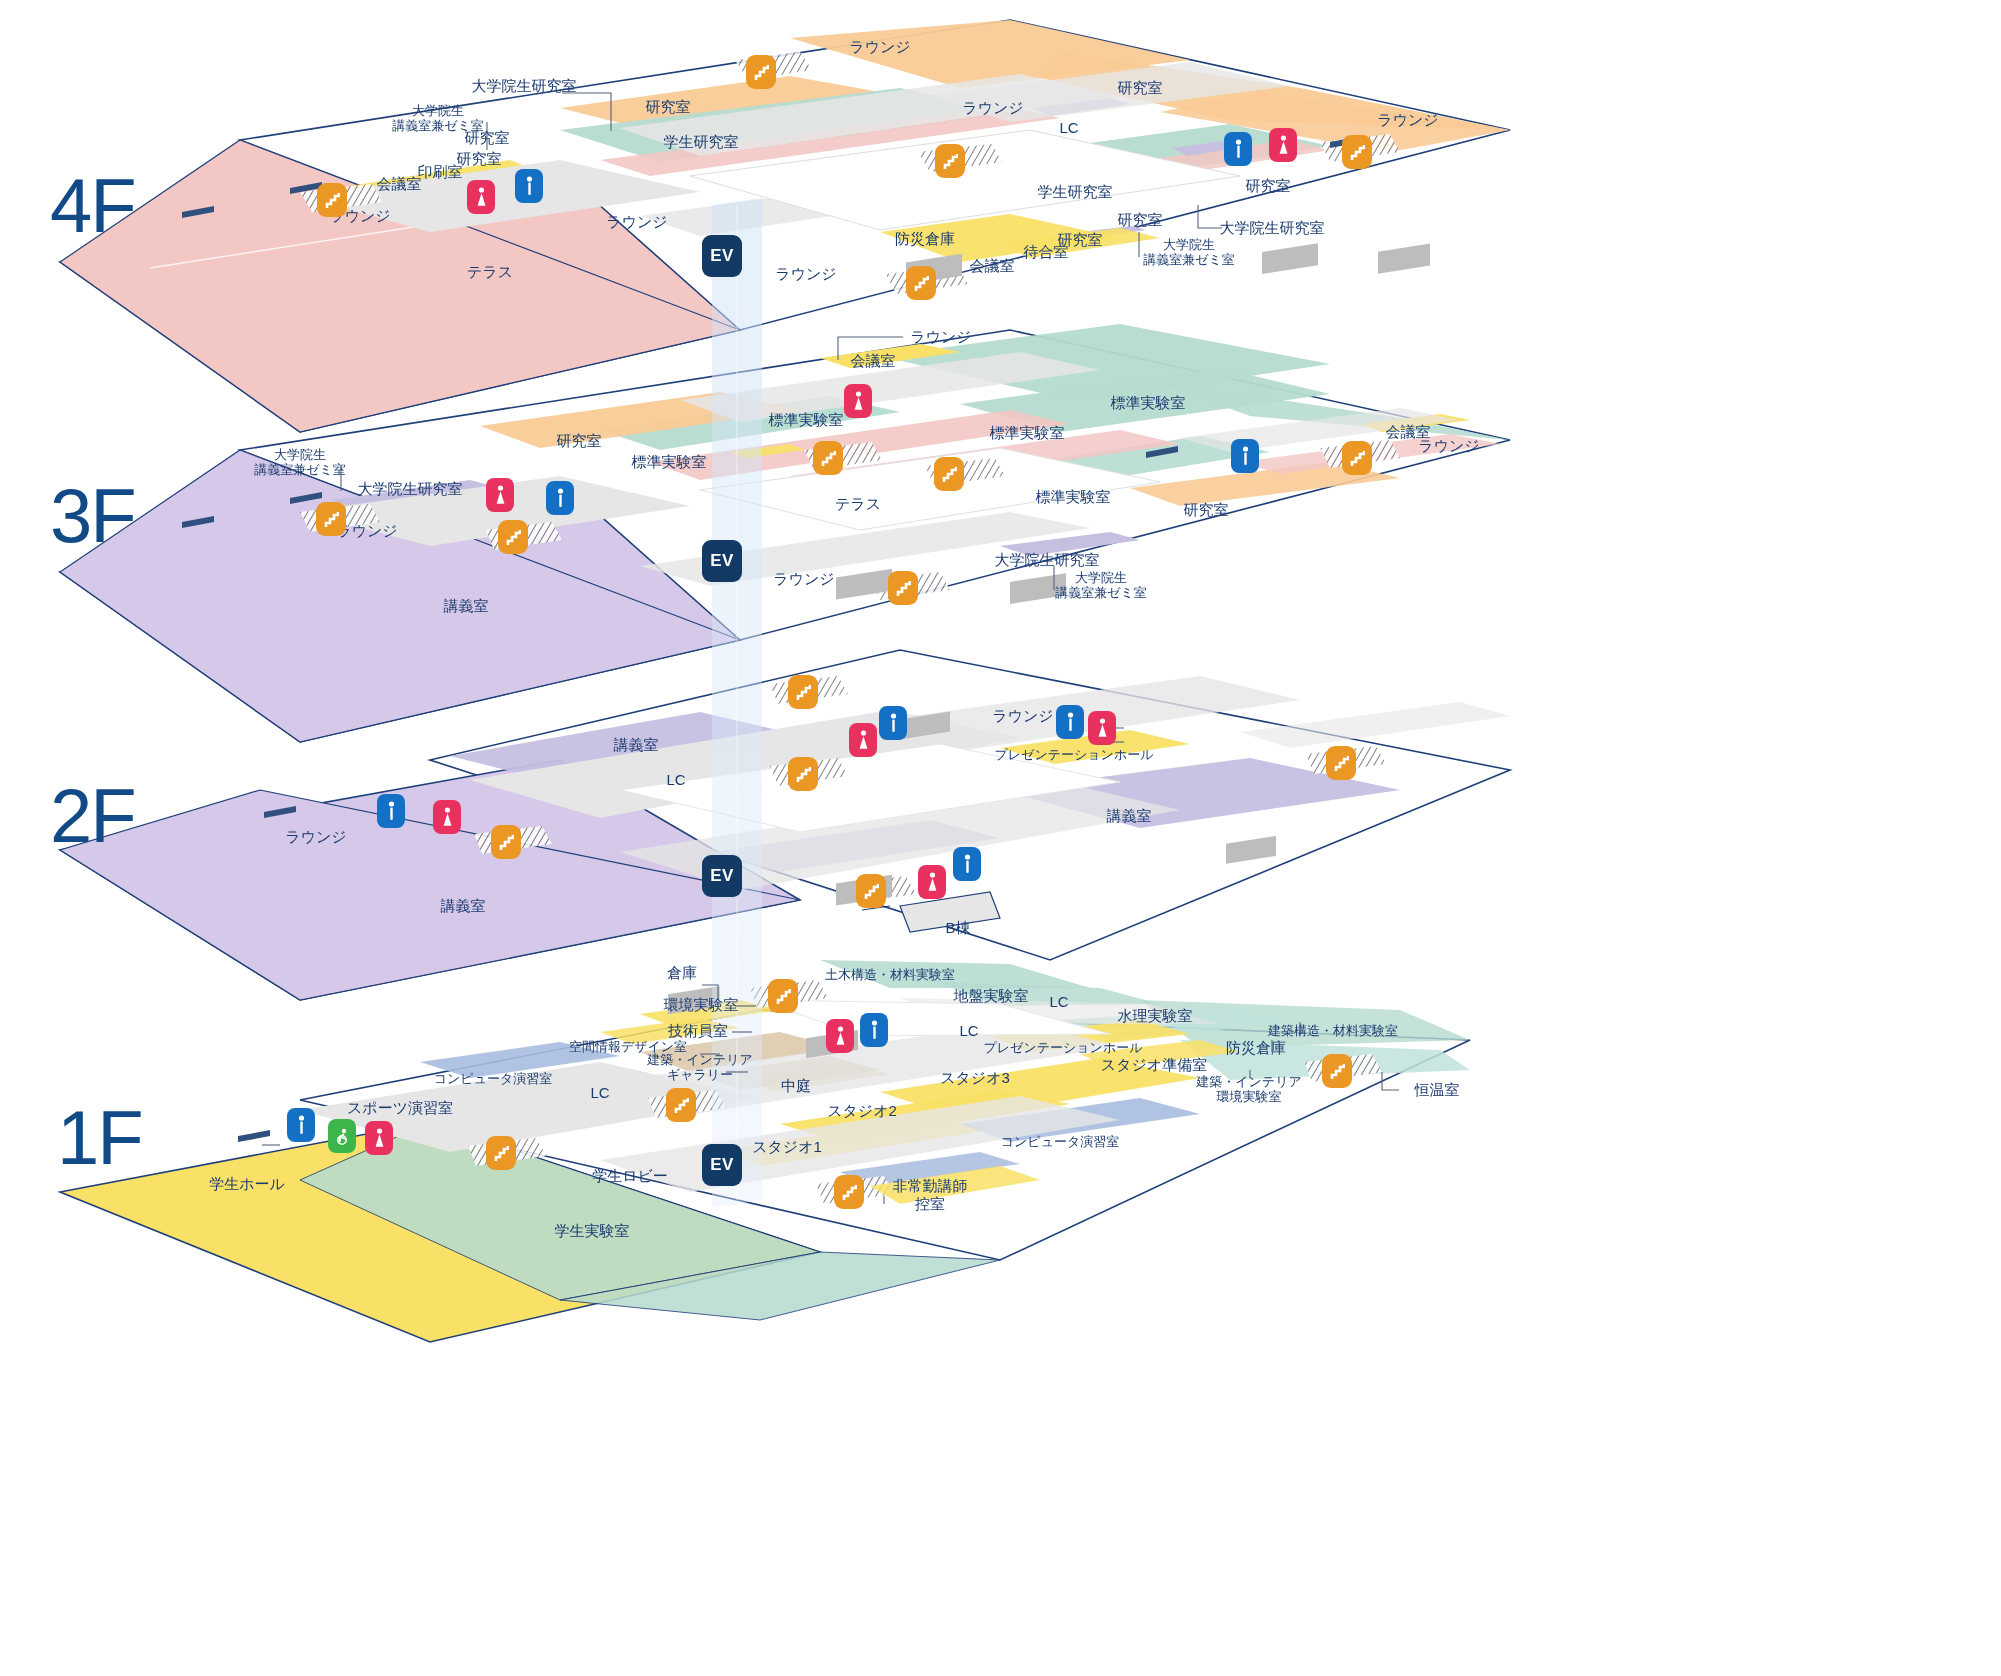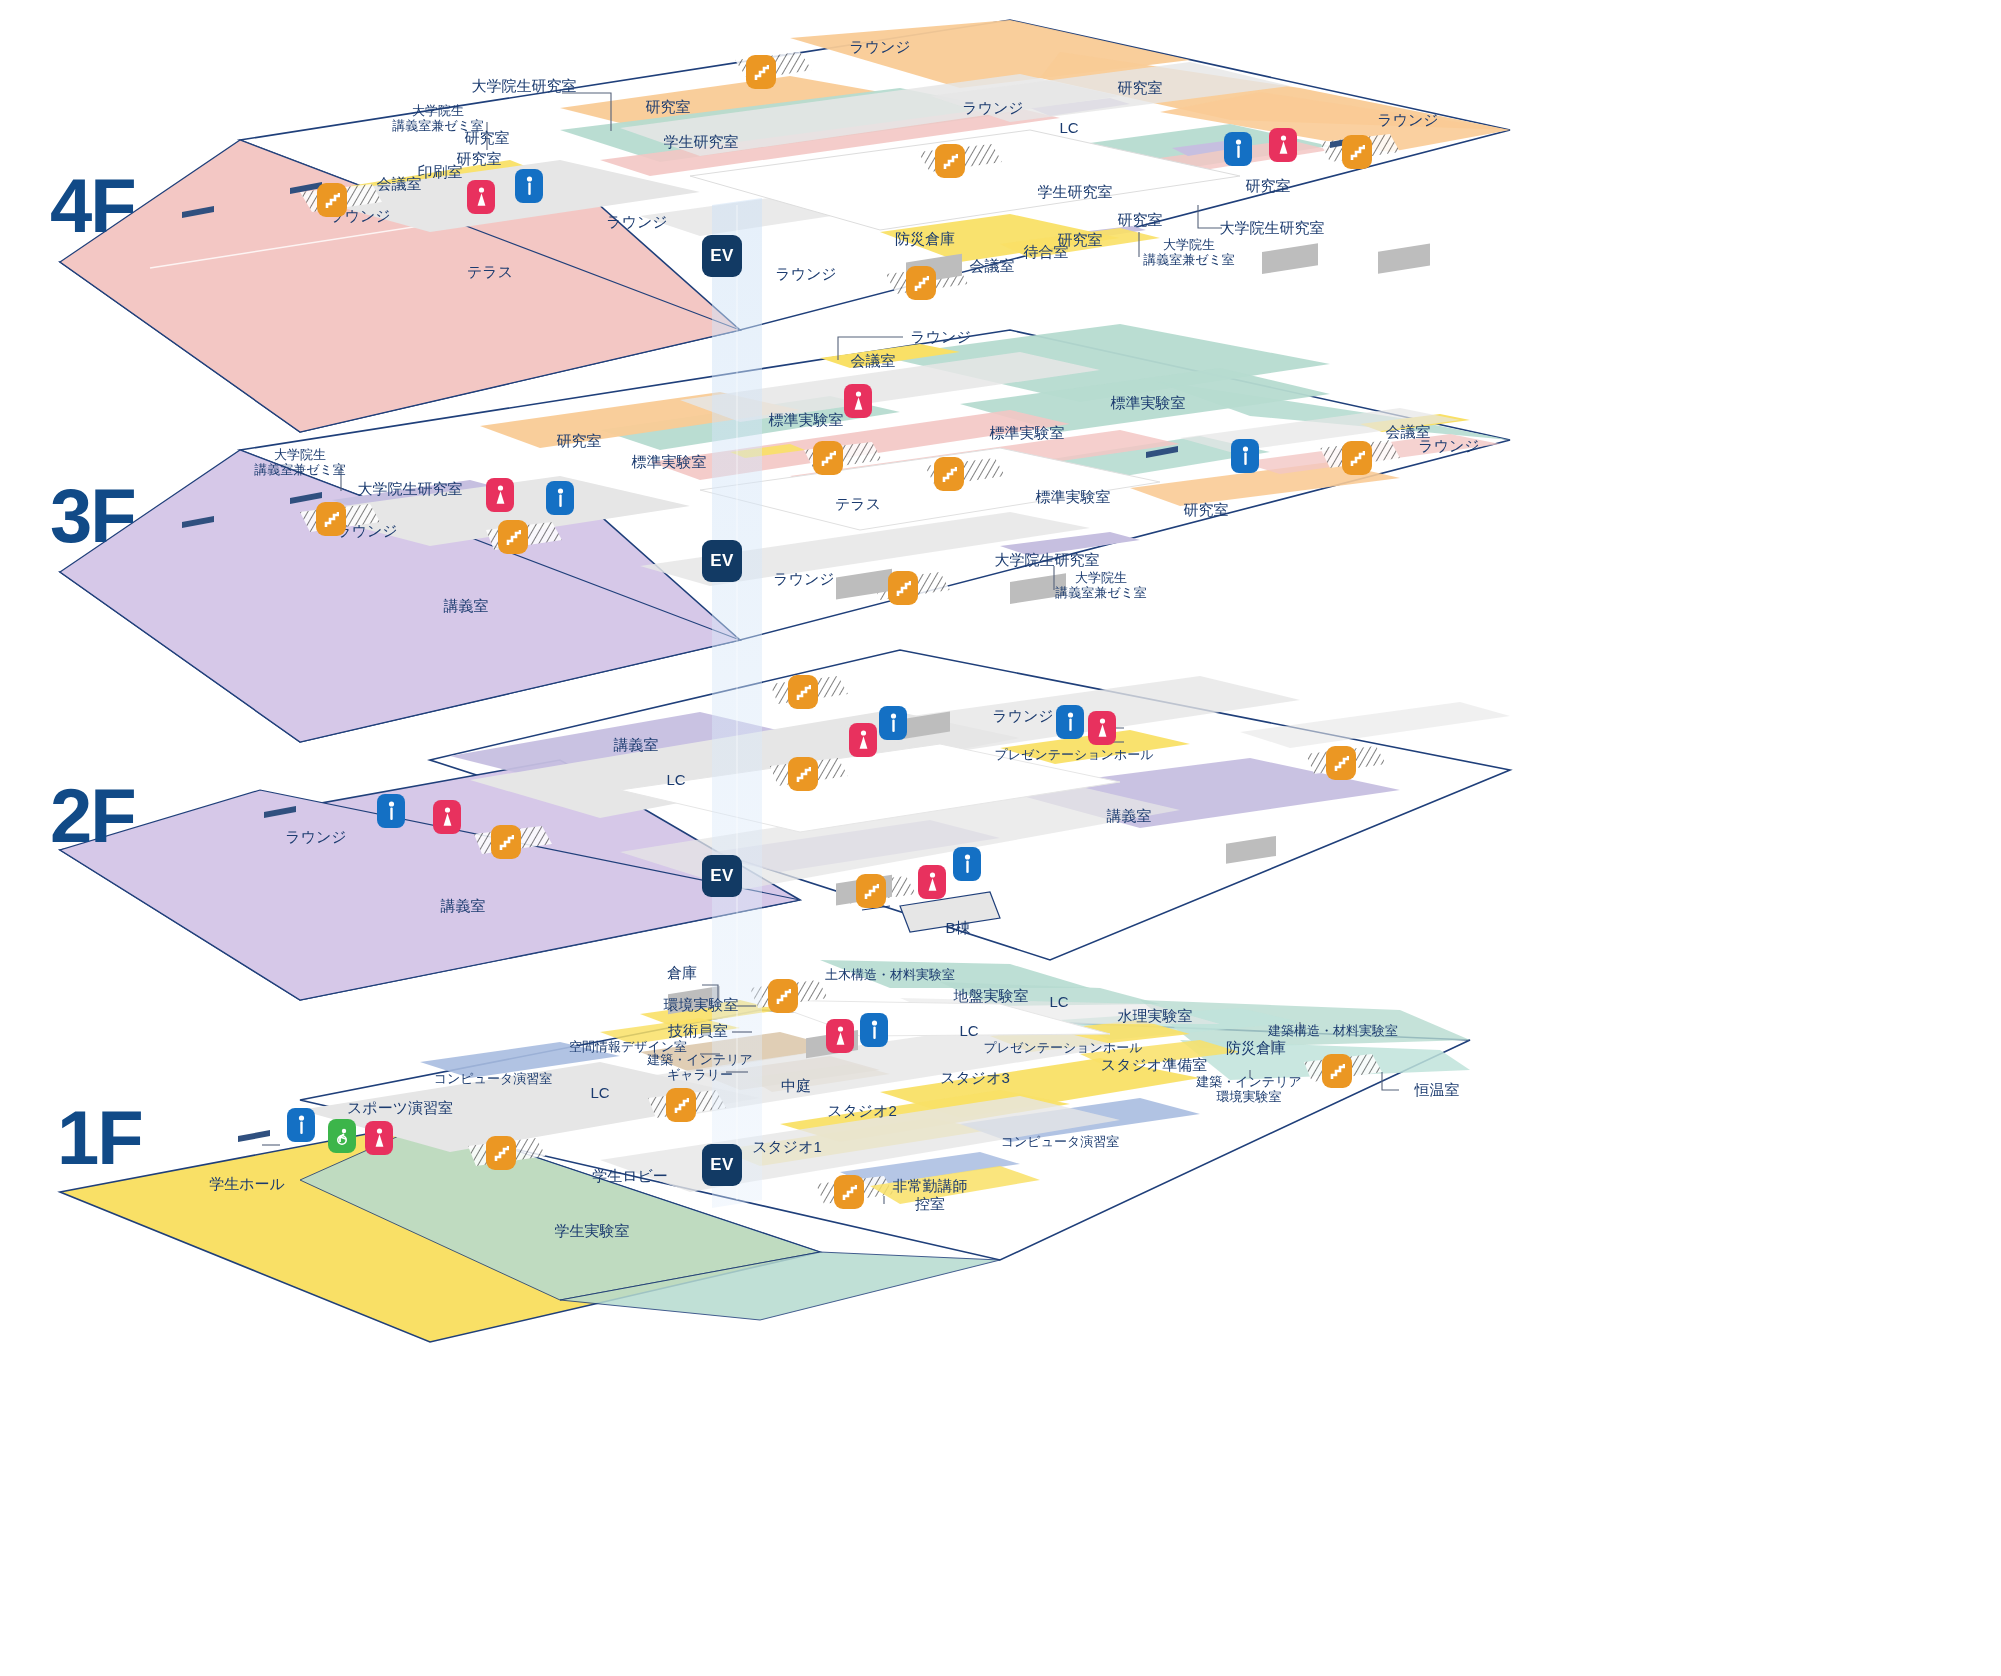--- a/index.html
+++ b/index.html
@@ -2,21 +2,21 @@
 <html><head>
 <meta charset="utf-8">
 <style>
   html,body{margin:0;padding:0;background:#ffffff;}
   body{width:2001px;height:1676px;position:relative;overflow:hidden;
        font-family:"Liberation Sans","DejaVu Sans",sans-serif;color:#1f3864;}
 
   .stage{position:absolute;left:0;top:0;width:2001px;height:1676px;}
 
   
-  .floor-tag{position:absolute;font-size:76px;font-weight:bold;color:#114a87;
+  .floor-tag{position:absolute;font-size:76px;font-weight:normal;color:#114a87;
              letter-spacing:-2px;line-height:1;}
 
   
   svg.layer{position:absolute;left:0;top:0;width:2001px;height:1676px;overflow:visible;}
 
   
   .lbl{position:absolute;font-size:15px;line-height:1.18;color:#1b3b6f;
        white-space:nowrap;font-weight:500;text-align:center;
        transform:translate(-50%,-50%);pointer-events:none;}
   .lbl.sm{font-size:13px;}

